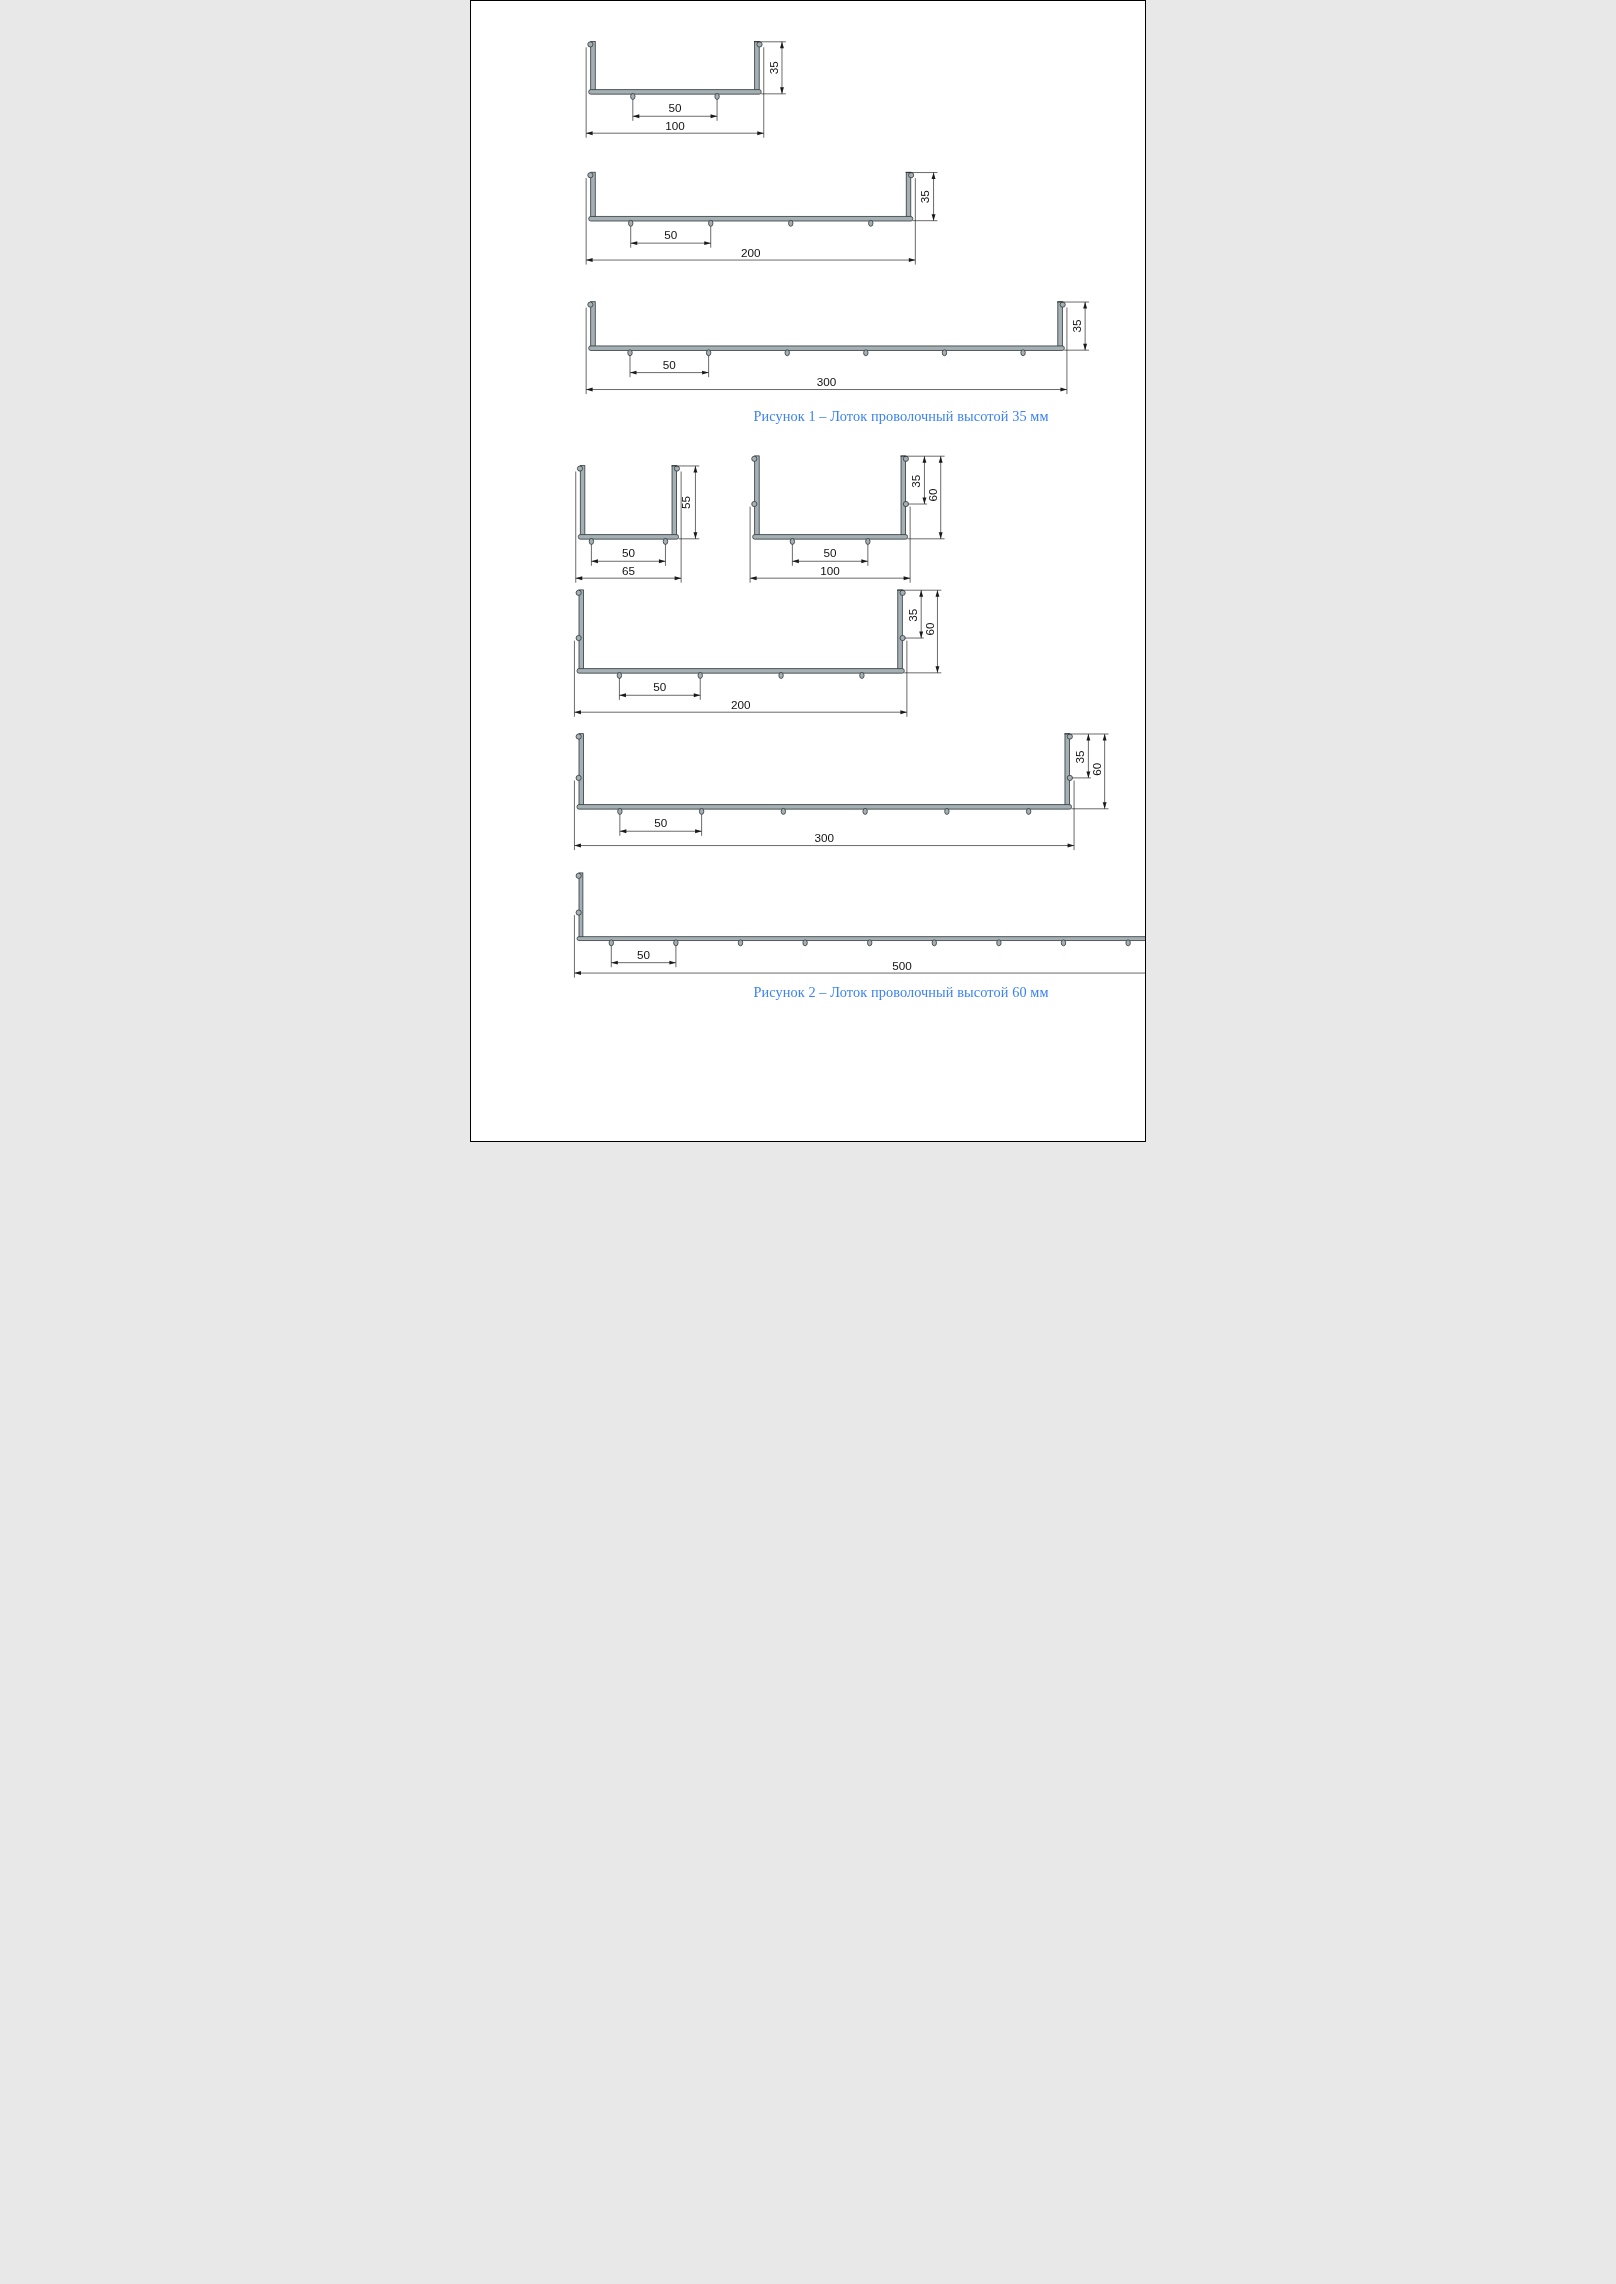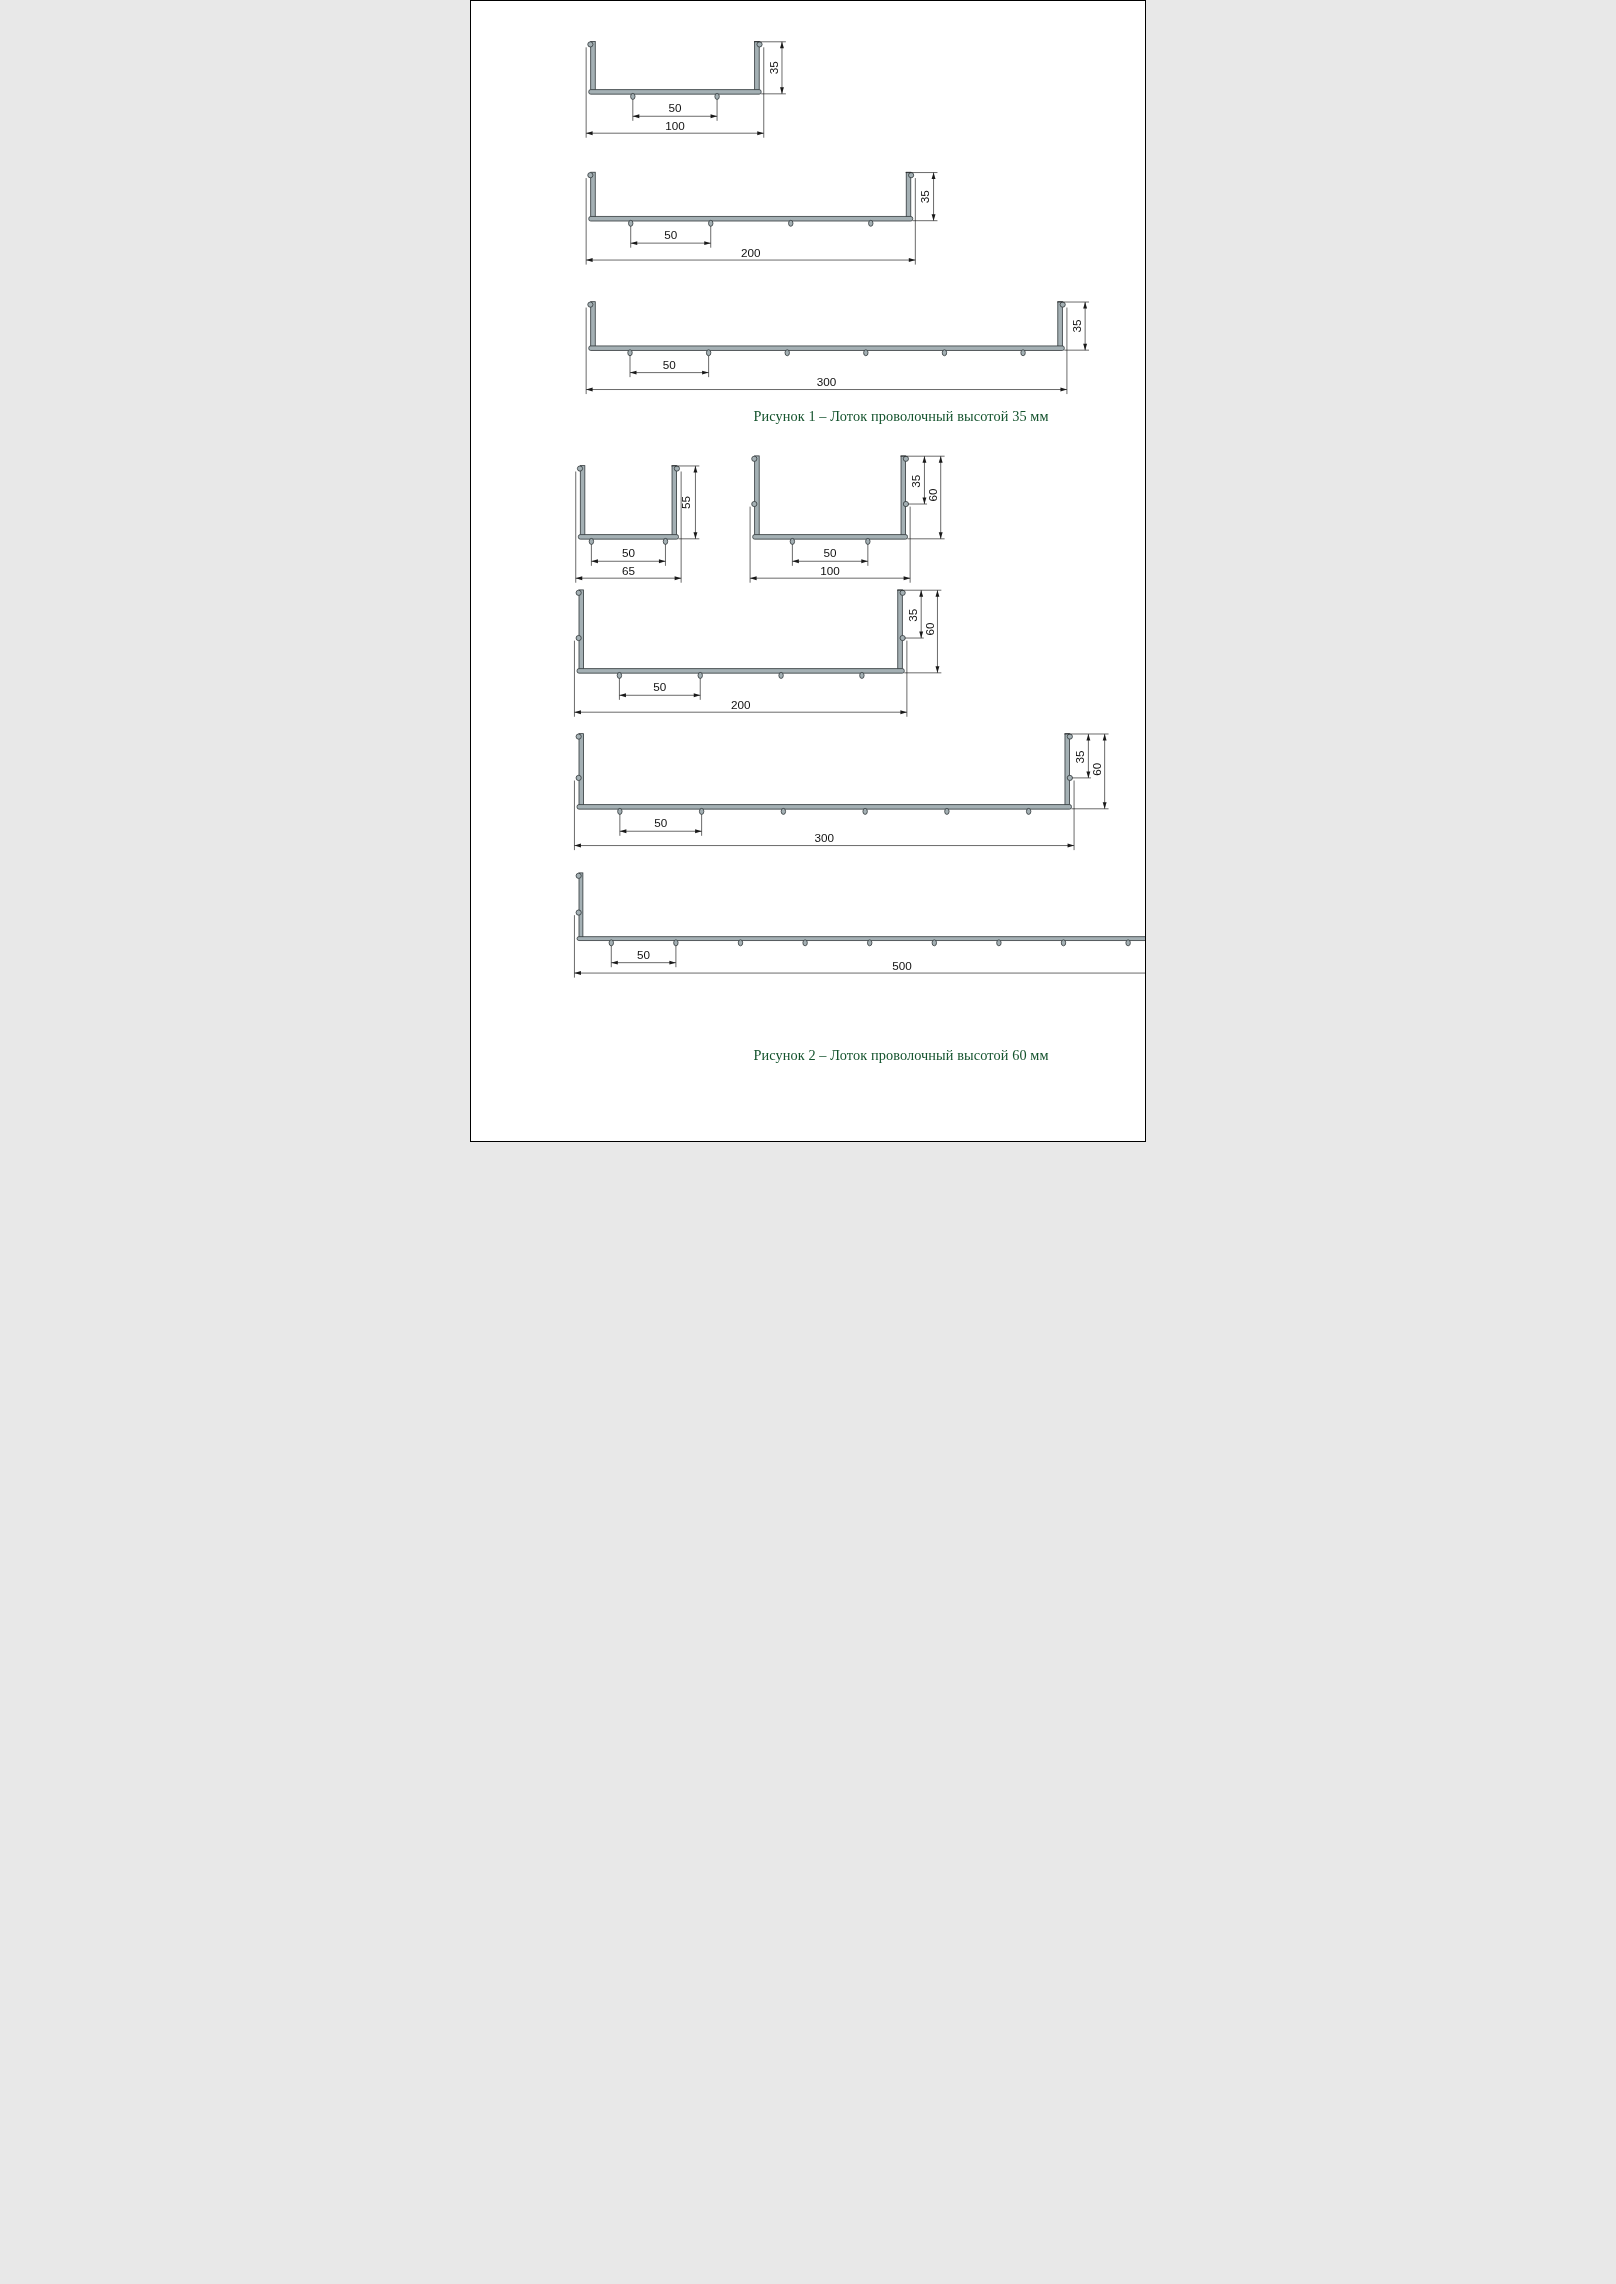--- a/index.html
+++ b/index.html
@@ -14,21 +14,21 @@
     font-family:"Liberation Sans", sans-serif;
   }
   .diagram-svg{position:absolute;left:0;top:0;}
   .caption{
     position:absolute;
     left:430px;
     transform:translateX(-50%);
     white-space:nowrap;
     font-family:"Liberation Serif", serif;
     font-size:14.3px;
-    color:#14532d;
+    color:#3b82f6;
     letter-spacing:0.1px;
   }
 </style>
 </head>
 <body>
 
 <div class="page">
   <svg class="diagram-svg" id="diagram" width="808" height="1142" viewBox="0 0 1242 1755">
       <g>
         <rect x="184" y="62" width="7" height="78" fill="#a4b0b4" stroke="#2e3538" stroke-width="1.2"></rect>
@@ -337,15 +337,15 @@
           <polygon points="1188,1401 1185,1391 1191,1391" fill="#1a1a1a"></polygon>
           <text x="1177" y="1372.5" fill="#111111" font-size="18" font-family="&quot;Liberation Sans&quot;, sans-serif" text-anchor="middle" transform="rotate(-90 1177 1372.5)" dominant-baseline="middle">35</text>
           <line x1="1213" y1="1340.5" x2="1213" y2="1443.5" stroke="#1a1a1a" stroke-width="1"></line>
           <polygon points="1213,1340.5 1210,1350.5 1216,1350.5" fill="#1a1a1a"></polygon>
           <polygon points="1213,1443.5 1210,1433.5 1216,1433.5" fill="#1a1a1a"></polygon>
           <text x="1203" y="1388.88" fill="#111111" font-size="18" font-family="&quot;Liberation Sans&quot;, sans-serif" text-anchor="middle" transform="rotate(-90 1203 1388.88)" dominant-baseline="middle">60</text>
         </g>
       </g>
     </svg>
   <div class="caption" style="top:407px">Рисунок 1 – Лоток проволочный высотой 35 мм</div>
-  <div class="caption" style="top:1046px">Рисунок 2 – Лоток проволочный высотой 60 мм</div>
+  <div class="caption" style="top:983px">Рисунок 2 – Лоток проволочный высотой 60 мм</div>
 </div>
 
 
 </body></html>

